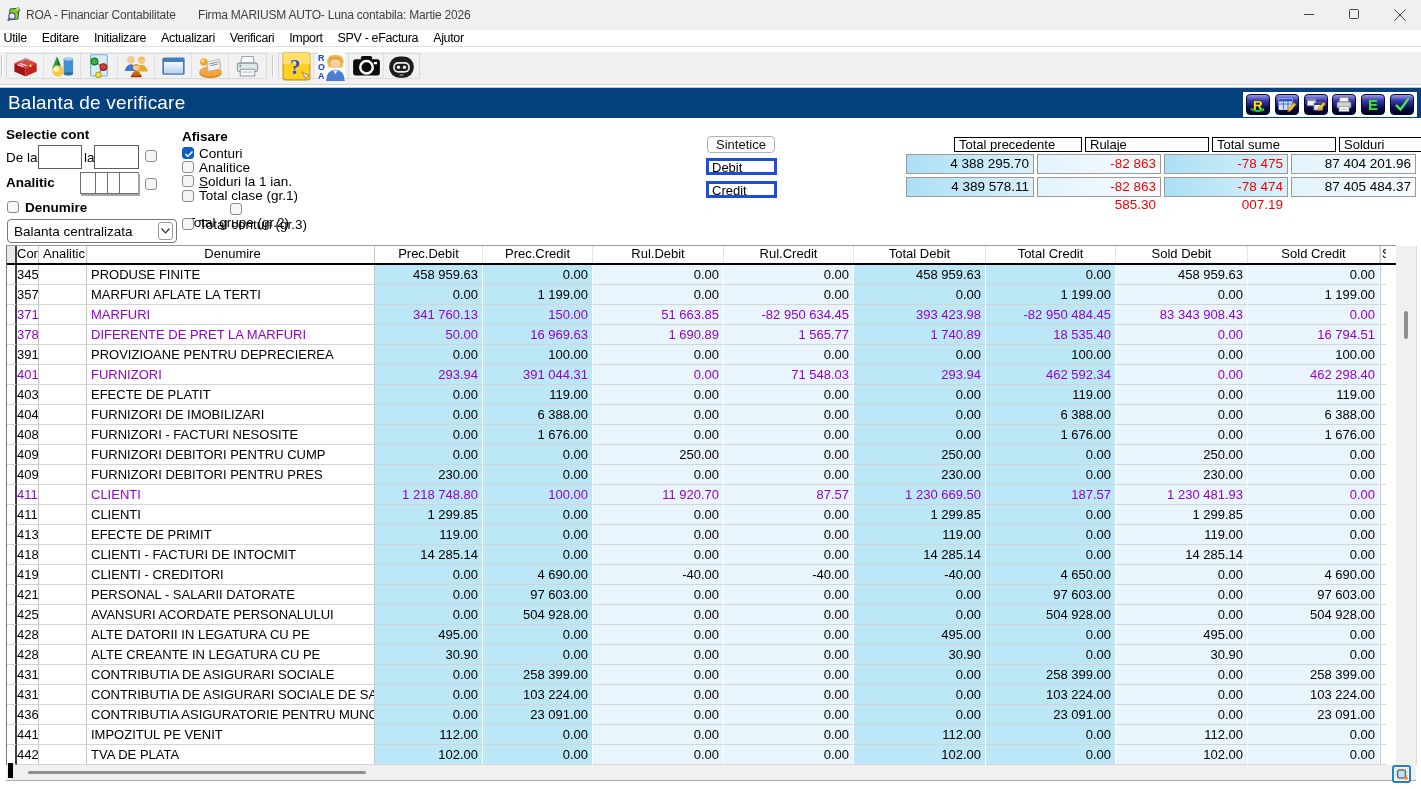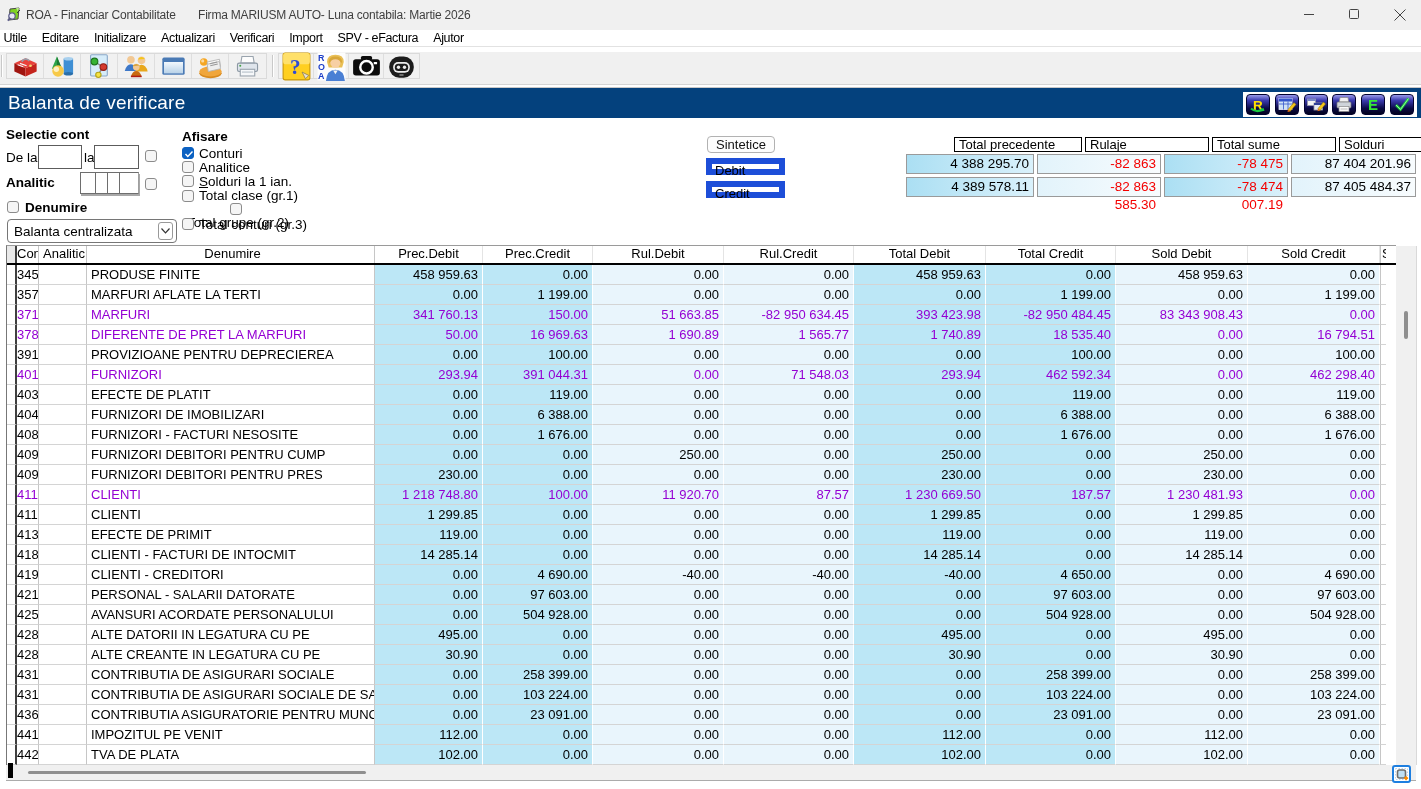--- a/index.html
+++ b/index.html
@@ -58,21 +58,21 @@
   #select-balanta-value { position:absolute; left:6px; top:4px; font-size:13.5px; color:#000; }
   #select-chevron { position:absolute; right:3px; top:2px; width:15px; height:18px; border:1px solid #999; border-radius:3px; display:flex; align-items:center; justify-content:center; }
 
   #lbl-afisare { left:182px; top:129px; }
   .af-row { left:182px; height:14px; display:flex; align-items:center; }
   .af-cb { width:12px; height:12px; border:1px solid #8b8b8b; border-radius:3px; background:#f5f5f5; flex:none; }
   .af-cb.checked { background:#0b61c2; border-color:#0b61c2; }
   .af-label { margin-left:5px; font-size:13.5px; color:#000; white-space:pre; }
 
   #btn-sintetice { left:707px; top:136px; width:68px; height:17px; border:1px solid #b2b2b2; border-radius:4px; background:#fdfdfd; font-size:13px; color:#111; text-align:center; line-height:15px; }
-  .dc-box { left:706px; width:79px; height:17px; border:6px solid #1d4ed8; background:#fff; font-size:13px; color:#000; padding-left:3px; line-height:13px; }
+  .dc-box { left:706px; width:71px; height:17px; border:3px solid #1d4ed8; background:#fff; font-size:13px; color:#000; padding-left:3px; line-height:13px; }
   #box-debit { top:158px; }
   #box-credit { top:181px; }
 
   
   .sum-head { top:137px; height:15px; border:1px solid #000; background:#fff; font-size:13px; color:#000; padding-left:4px; line-height:13px;margin-left:48px; }
   .sum-cell { height:20px; border:1px solid #9a9a9a; font-size:13.5px; text-align:right; padding-right:4px; line-height:18px; color:#000; }
   .sum-cell.neg { color:#f40000;padding-left:28px; }
   .sum-cell.strong { background:linear-gradient(90deg,#abdff3 0%,#daf1fb 100%); }
   .sum-cell.pale { background:linear-gradient(90deg,#e2f3fb 0%,#f8fcfe 100%); }
   .sum-r1 { top:154px; } .sum-r2 { top:177px; }

